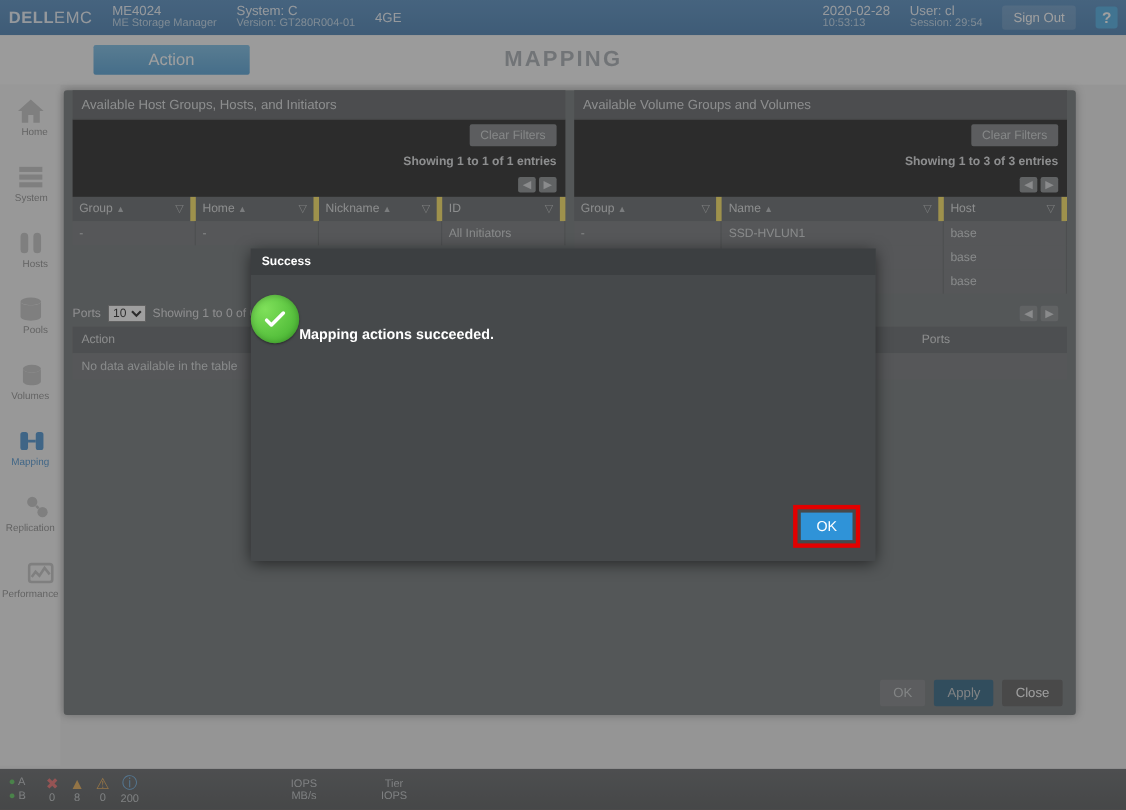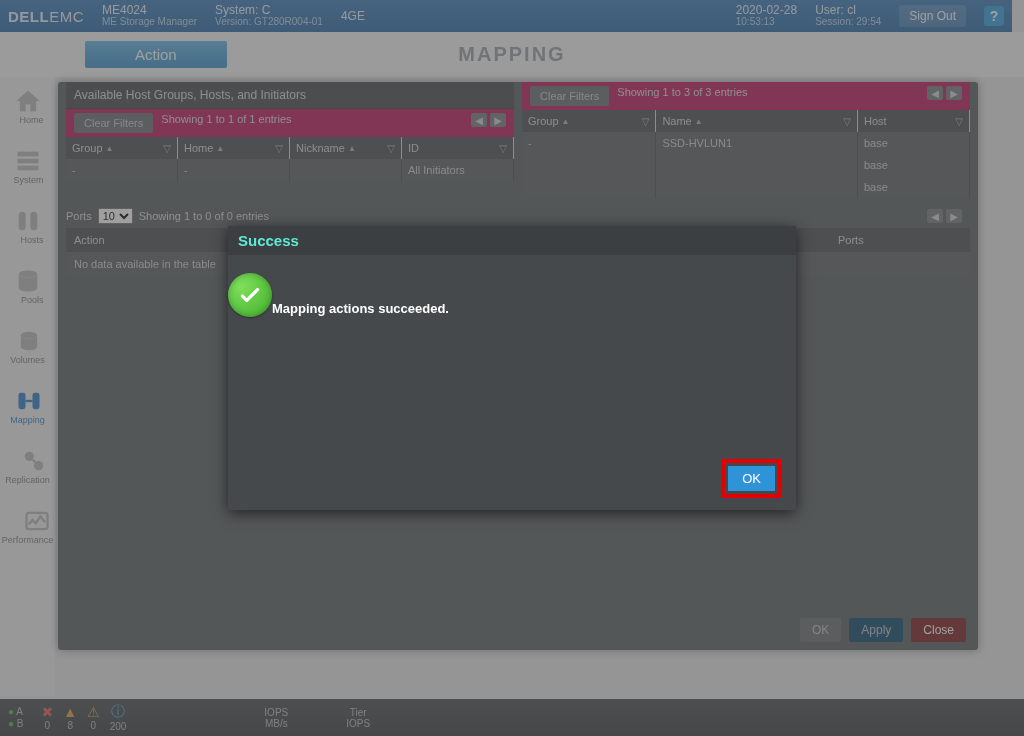--- a/index.html
+++ b/index.html
@@ -1,21 +1,21 @@
 <!DOCTYPE html>
 <html><head>
 <meta charset="utf-8">
 <style>
   * { box-sizing: border-box; margin: 0; padding: 0; }
   html, body { width: 1024px; height: 736px; overflow: hidden; font-family: Arial, Helvetica, sans-serif; font-size: 12px; background: #000; }
   .app { position: relative; width: 1024px; height: 736px; background: #e8e8e8; }
   .dim-overlay { position: absolute; inset: 0; background: rgba(80,80,80,0.55); pointer-events: none; z-index: 50; }
 
   
-  .topbar { position: absolute; top: 0; left: 0; right: 12px; height: 32px; background: linear-gradient(#3a7cb8,#2a6aa6); color: #e8f0f8; display: flex; align-items: center; padding: 0 8px; gap: 18px; font-size: 11px; }
+  .topbar { position: absolute; top: 0; left: 0; right: 0; height: 32px; background: linear-gradient(#3a7cb8,#2a6aa6); color: #e8f0f8; display: flex; align-items: center; padding: 0 8px; gap: 18px; font-size: 11px; }
   .brand { font-weight: bold; font-size: 15px; letter-spacing: .5px; }
   .brand .emc { font-weight: normal; }
   .topinfo { display: flex; flex-direction: column; line-height: 1.05; color: #cfe3f3; }
   .topinfo .row1 { font-size: 12px; color: #eaf2fa; }
   .topinfo .row2 { font-size: 10px; color: #b9d3e8; }
   .spacer { flex: 1; }
   .signout { background: rgba(255,255,255,0.15); padding: 4px 10px; border-radius: 3px; color: #fff; font-size: 12px; cursor: pointer; }
   .helpbtn { width: 20px; height: 20px; background: #2f9fe0; color: #fff; display: flex; align-items: center; justify-content: center; border-radius: 3px; font-weight: bold; font-size: 14px; cursor: pointer; }
 
   
@@ -29,47 +29,47 @@
   .navitem svg { width: 32px; height: 28px; }
   .navitem.sel { color: #2a7fc8; }
 
   
   .map-dialog { position: absolute; top: 82px; left: 58px; width: 920px; height: 568px; background: #5a5f62; color: #cfd2d4; border-radius: 3px; box-shadow: 0 0 8px rgba(0,0,0,.4); z-index: 20; }
   .map-header { padding: 7px 10px; font-size: 13px; color: #e4e6e7; font-weight: bold; }
   .map-sub { padding: 0 10px 8px; font-size: 11px; color: #b8bcbf; }
   .panels { display: flex; gap: 8px; padding: 0 8px; }
   .panel { flex: 1; }
   .panel-title { background: #474b4e; padding: 6px 8px; font-size: 12px; color: #d6d8da; border-bottom: 1px solid #3a3d3f; }
-  .filterrow { background: #be185d; display: flex; align-items: flex-start; padding: 4px 8px; gap: 8px; }
+  .filterrow { background: #000000; display: flex; align-items: flex-end; padding: 4px 8px; gap: 8px; flex-direction: column; }
   .clearbtn { background: #6a6e71; color: #c6c9cb; padding: 4px 10px; border-radius: 2px; font-size: 11px; cursor: pointer; }
-  .showtext { color: #d8dadc; font-size: 11px; }
+  .showtext { color: #d8dadc; font-size: 11px; font-weight: bold; }
   .navarrows { margin-left: auto; display: flex; gap: 3px; }
   .arrow { width: 16px; height: 14px; background: #757a7d; border-radius: 2px; display: flex; align-items: center; justify-content: center; cursor: pointer; font-size: 10px; color: #d0d2d4; }
   .thead { display: flex; background: #4b4f52; }
-  .th { padding: 5px 6px; font-size: 11px; color: #d4d7d9; border-right: 1px solid #fde047; display: flex; align-items: center; gap: 3px; }
+  .th { padding: 5px 6px; font-size: 11px; color: #d4d7d9; border-right: 5px solid #fde047; display: flex; align-items: center; gap: 3px; }
   .th .sort { font-size: 8px; color: #aeb2b5; }
   .th .filter { font-size: 10px; color: #aeb2b5; margin-left: auto; }
   .trow { display: flex; background: #5d6164; }
   .td { padding: 5px 6px; font-size: 11px; color: #cdd0d2; border-right: 1px solid #4a4d50; }
 
   .showrow { display: flex; align-items: center; gap: 6px; padding: 10px 8px 4px; color: #d8dadc; font-size: 11px; }
   .showrow select { font-size: 11px; }
   .lower-thead { display: flex; background: #4b4f52; margin: 0 8px; }
   .lower-trow { background: #5d6164; margin: 0 8px; padding: 6px 8px; color: #cdd0d2; font-size: 11px; }
   .lower-th { padding: 6px 8px; color: #d4d7d9; font-size: 11px; }
 
   .map-footer { position: absolute; bottom: 8px; right: 12px; display: flex; gap: 8px; }
   .map-footer .btn { padding: 5px 12px; border-radius: 2px; font-size: 12px; cursor: pointer; }
   .btn.ok { background: #6a6e71; color: #bfc2c4; }
   .btn.apply { background: #0c4a6e; color: #bfc2c4; }
-  .btn.close { background: #7f1d1d; color: #fff; }
+  .btn.close { background: #404040; color: #fff; }
 
   
   .success-modal { position: absolute; top: 226px; left: 228px; width: 568px; height: 284px; background: #46494b; color: #fff; z-index: 100; box-shadow: 0 3px 14px rgba(0,0,0,.6); }
-  .sm-header { background: #3c3f41; padding: 6px 10px; font-size: 15px; font-weight: bold; color: #5eead4; }
+  .sm-header { background: #3c3f41; padding: 6px 10px; font-size: 11px; font-weight: bold; color: #ffffff; }
   .sm-body { display: flex; flex-direction: row; align-items: center; padding-top: 18px; }
   .check-circle { width: 44px; height: 44px; border-radius: 50%; background: radial-gradient(circle at 30% 30%, #7fe05a, #3fae2c); display: flex; align-items: center; justify-content: center; box-shadow: inset 0 0 6px rgba(0,0,0,.25), 0 1px 2px rgba(0,0,0,.4); }
   .check-circle svg { width: 26px; height: 26px; }
   .sm-msg { margin-top: 26px; font-size: 13px; font-weight: bold; color: #fff; }
   .sm-footer { position: absolute; bottom: 12px; right: 14px; }
   .okwrap { border: 4px solid #e30000; padding: 3px; }
   .okbtn { background: #2f93d8; color: #fff; padding: 5px 14px; font-size: 13px; cursor: pointer; display: inline-block; }
 
   
   .statusbar { position: absolute; bottom: 0; left: 0; right: 0; height: 37px; background: linear-gradient(#4a4d50,#3a3d3f); display: flex; align-items: center; color: #b7bbbe; font-size: 10px; padding: 0 8px; gap: 18px; }
@@ -218,20 +218,21 @@
         </div>
         <div class="trow">
           <div class="td" style="width:25%">-</div>
           <div class="td" style="width:25%">-</div>
           <div class="td" style="width:25%"></div>
           <div class="td" style="width:25%">All Initiators</div>
         </div>
       </div>
 
       <div class="panel">
+        <div class="panel-title">Available Volume Groups and Volumes</div>
         <div class="filterrow">
           <div class="clearbtn">Clear Filters</div>
           <div class="showtext">Showing 1 to 3 of 3 entries</div>
           <div class="navarrows">
             <div class="arrow">◀</div>
             <div class="arrow">▶</div>
           </div>
         </div>
         <div class="thead">
           <div class="th" style="width:30%">

